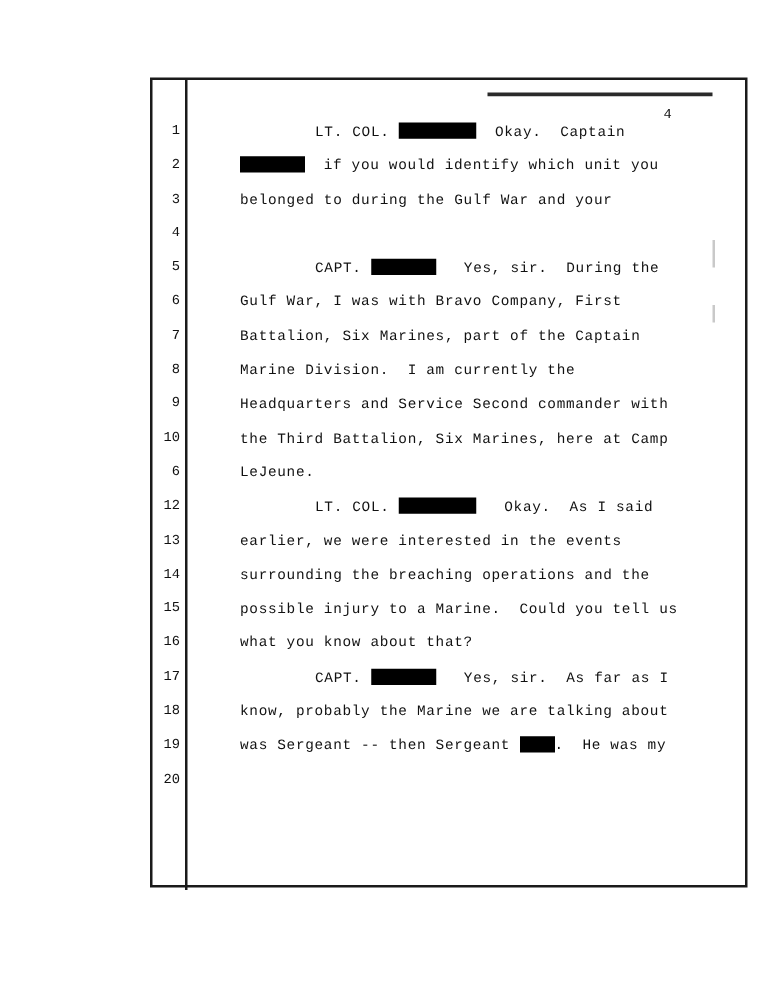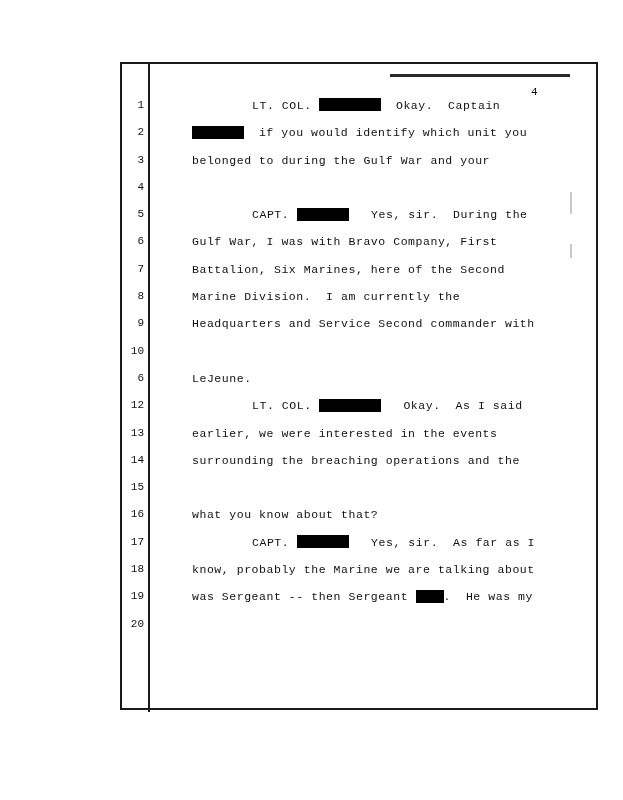--- a/index.html
+++ b/index.html
@@ -125,29 +125,29 @@
 
     <div class="page-number">4</div>
 
     <div class="transcript">
         <div class="tline"><span class="lnum">1</span><span class="ttext"><span class="indent"></span><span>LT. COL. </span><span class="redact r-wide"></span><span>  Okay.  Captain</span></span></div>
         <div class="tline"><span class="lnum">2</span><span class="ttext"><span class="redact r-med"></span><span>  if you would identify which unit you</span></span></div>
         <div class="tline"><span class="lnum">3</span><span class="ttext"><span>belonged to during the Gulf War and your</span></span></div>
         <div class="tline"><span class="lnum">4</span></div>
         <div class="tline"><span class="lnum">5</span><span class="ttext"><span class="indent"></span><span>CAPT. </span><span class="redact r-med"></span><span>   Yes, sir.  During the</span></span></div>
         <div class="tline"><span class="lnum">6</span><span class="ttext"><span>Gulf War, I was with Bravo Company, First</span></span></div>
-        <div class="tline"><span class="lnum">7</span><span class="ttext"><span>Battalion, Six Marines, here of the Second</span></span></div>
+        <div class="tline"><span class="lnum">7</span><span class="ttext"><span>Battalion, Six Marines, part of the Captain</span></span></div>
         <div class="tline"><span class="lnum">8</span><span class="ttext"><span>Marine Division.  I am currently the</span></span></div>
         <div class="tline"><span class="lnum">9</span><span class="ttext"><span>Headquarters and Service Second commander with</span></span></div>
-        <div class="tline"><span class="lnum">10</span></div>
+        <div class="tline"><span class="lnum">10</span><span class="ttext"><span>the Third Battalion, Six Marines, here at Camp</span></span></div>
         <div class="tline"><span class="lnum">6</span><span class="ttext"><span>LeJeune.</span></span></div>
         <div class="tline"><span class="lnum">12</span><span class="ttext"><span class="indent"></span><span>LT. COL. </span><span class="redact r-wide"></span><span>   Okay.  As I said</span></span></div>
         <div class="tline"><span class="lnum">13</span><span class="ttext"><span>earlier, we were interested in the events</span></span></div>
         <div class="tline"><span class="lnum">14</span><span class="ttext"><span>surrounding the breaching operations and the</span></span></div>
-        <div class="tline"><span class="lnum">15</span></div>
+        <div class="tline"><span class="lnum">15</span><span class="ttext"><span>possible injury to a Marine.  Could you tell us</span></span></div>
         <div class="tline"><span class="lnum">16</span><span class="ttext"><span>what you know about that?</span></span></div>
         <div class="tline"><span class="lnum">17</span><span class="ttext"><span class="indent"></span><span>CAPT. </span><span class="redact r-med"></span><span>   Yes, sir.  As far as I</span></span></div>
         <div class="tline"><span class="lnum">18</span><span class="ttext"><span>know, probably the Marine we are talking about</span></span></div>
         <div class="tline"><span class="lnum">19</span><span class="ttext"><span>was Sergeant -- then Sergeant </span><span class="redact r-xs"></span><span>.  He was my</span></span></div>
         <div class="tline"><span class="lnum">20</span></div>
       </div>
 
   </div>
 
 </div>

